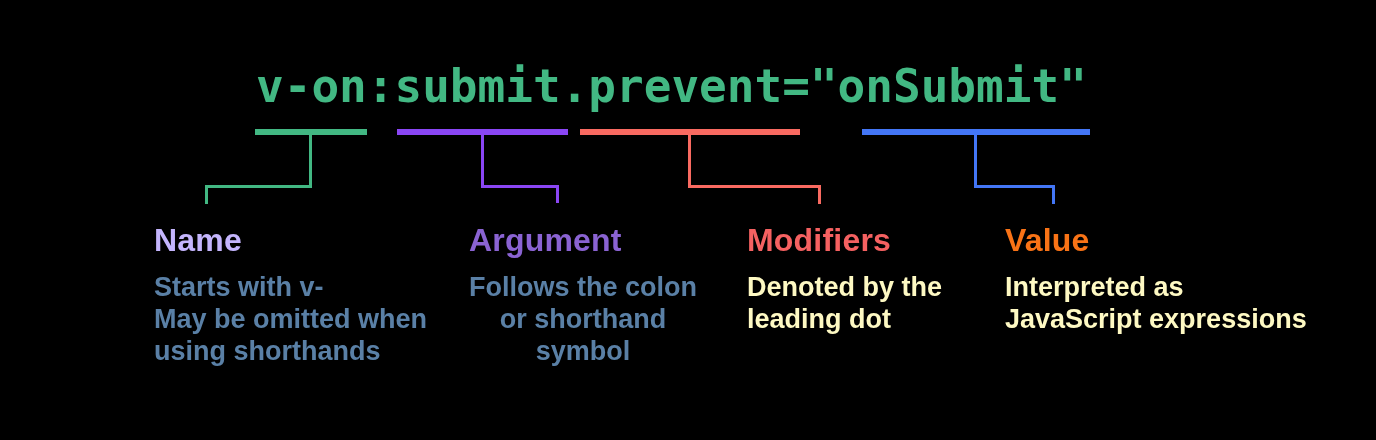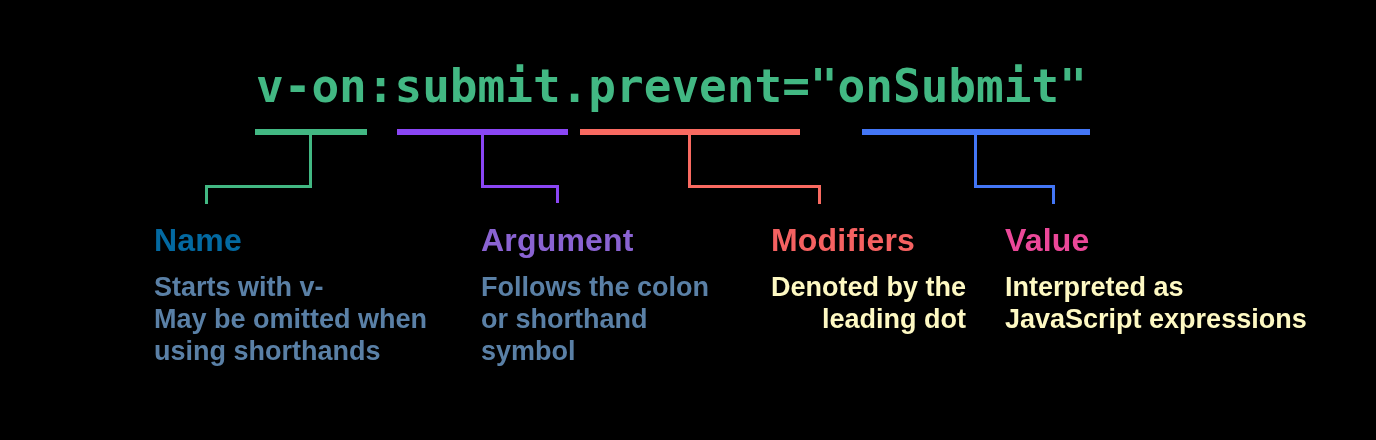--- a/index.html
+++ b/index.html
@@ -61,22 +61,22 @@
   }
   .desc {
     position: absolute;
     top: 271px;
     font-size: 27px;
     font-weight: 700;
     line-height: 32px;
     white-space: pre-line;
   }
   .c-name      .label, .c-name      .desc { left: 154px; }
-  .c-argument  .label, .c-argument  .desc { left: 481px; }
-  .c-modifiers .label, .c-modifiers .desc { left: 771px; text-align: right; }
+  .c-argument  .label, .c-argument  .desc { left: 469px; text-align: center; }
+  .c-modifiers .label, .c-modifiers .desc { left: 747px; }
   .c-value     .label, .c-value     .desc { left: 1005px; }
 </style>
 </head>
 <body style="background: rgb(0, 0, 0);">
 
 <div class="canvas">
 
   <div class="code-line" style="color: rgb(66, 184, 131);">v-on:submit.prevent="onSubmit"</div>
 
   <div class="g-name">
@@ -101,38 +101,38 @@
   </div>
 
   <div class="g-value">
     <div class="bar" style="background-color: rgb(67, 118, 246);"></div>
     <div class="stem" style="background-color: rgb(67, 118, 246);"></div>
     <div class="elbow" style="background-color: rgb(67, 118, 246);"></div>
     <div class="tail" style="background-color: rgb(67, 118, 246);"></div>
   </div>
 
   <div class="c-name">
-    <div class="label" style="color: #0369a1;">Name</div>
+    <div class="label" style="color: #c4b5fd;">Name</div>
     <div class="desc" style="color: rgb(90, 128, 166);">Starts with v-
 May be omitted when
 using shorthands</div>
   </div>
 
   <div class="c-argument">
     <div class="label" style="color: rgb(138, 99, 210);">Argument</div>
     <div class="desc" style="color: rgb(90, 128, 166);">Follows the colon
 or shorthand
 symbol</div>
   </div>
 
   <div class="c-modifiers">
     <div class="label" style="color: rgb(245, 97, 97);">Modifiers</div>
     <div class="desc" style="color: #fef9c3;">Denoted by the
 leading dot</div>
   </div>
 
   <div class="c-value">
-    <div class="label" style="color: #ec4899;">Value</div>
+    <div class="label" style="color: #f97316;">Value</div>
     <div class="desc" style="color: #fef9c3;">Interpreted as
 JavaScript expressions</div>
   </div>
 
 </div>
 
 </body></html>

